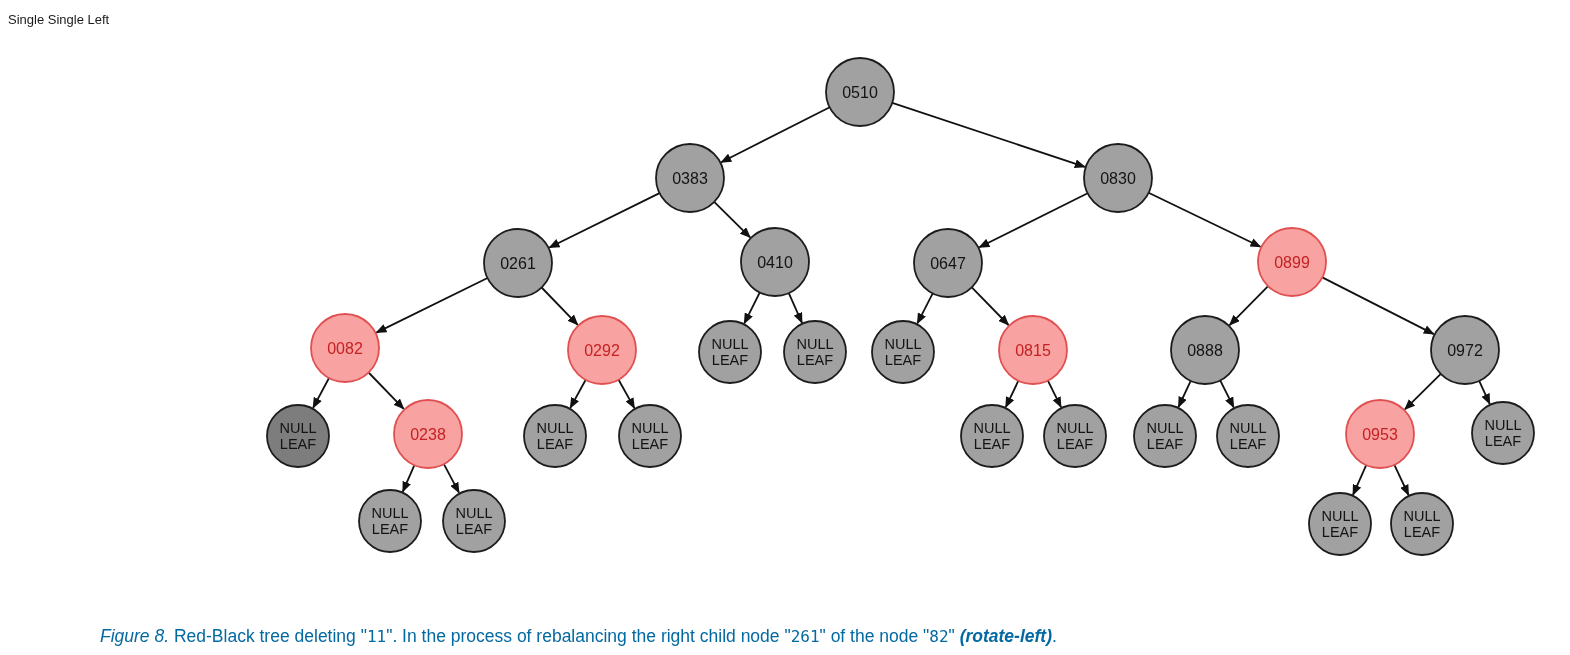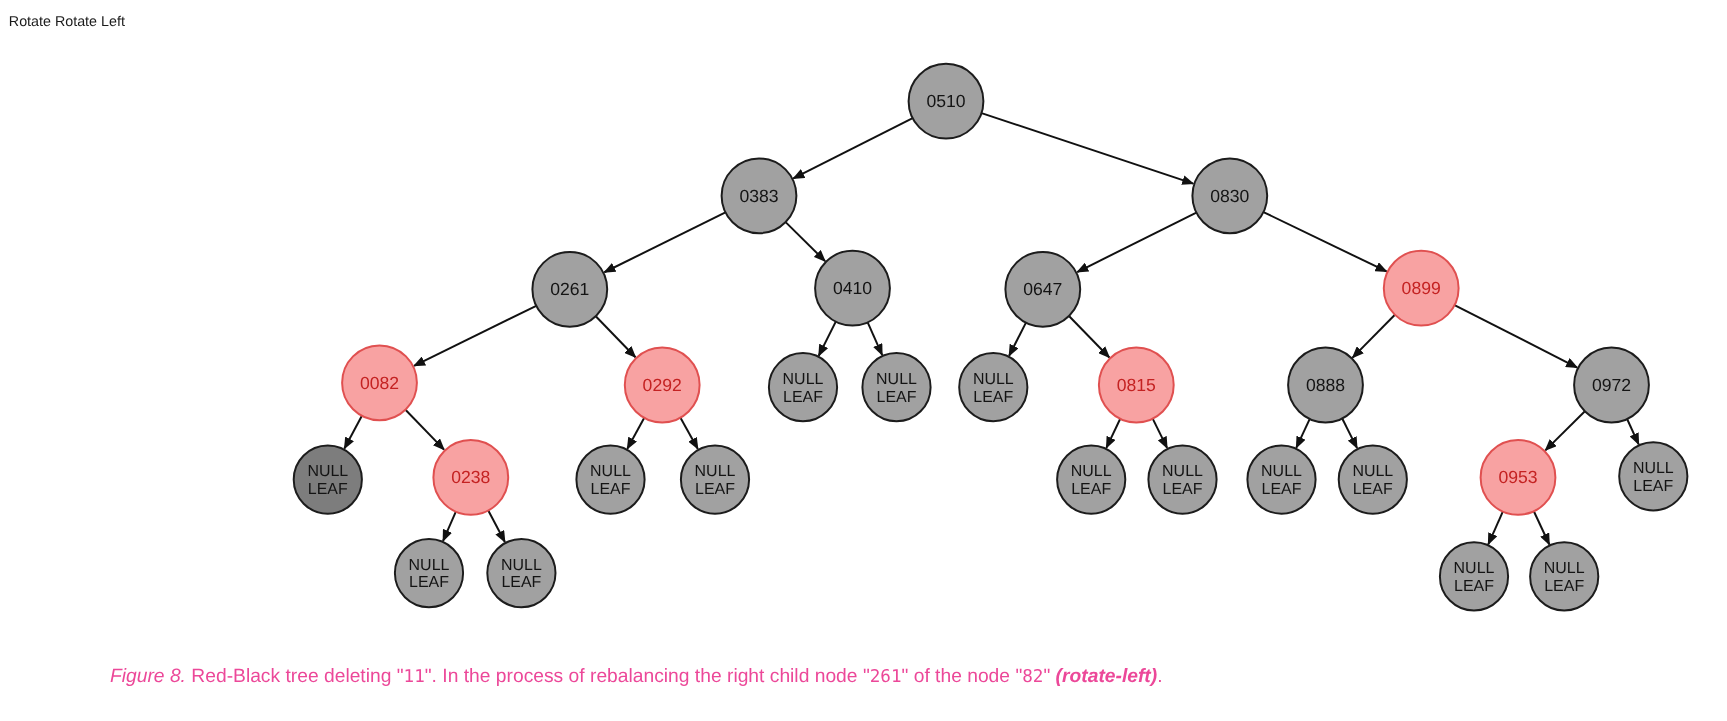--- a/index.html
+++ b/index.html
@@ -59,38 +59,38 @@
   }
   .node.red text {
     fill: var(--red-text, #cc2222);
   }
   .node.null text, .node.null-dark text {
     font-size: 14.5px;
   }
   #figure-caption {
     position: absolute;
     left: 0;
-    top: 604px;
+    top: 626px;
     width: 1288px;
     font-size: 17.5px;
-    color: #ec4899;
+    color: #0369a1;
     padding-left: 100px;
     box-sizing: border-box;
     white-space: nowrap;
   }
   .cap-italic { font-style: italic; }
   .cap-normal { }
   .cap-mono { font-family: "DejaVu Sans Mono", "Liberation Mono", monospace; font-size: 16px; }
   .cap-bold-italic { font-style: italic; font-weight: bold; }
 </style>
 </head>
 <body>
 
 <div id="stage">
-  <div id="diagram-title">Rotate Rotate Left</div>
+  <div id="diagram-title">Single Single Left</div>
 
   <svg id="tree-svg" width="1570" height="585" viewBox="0 0 1570 585">
     <defs>
       <marker id="arrow" markerWidth="11" markerHeight="9" refX="10" refY="4.5" orient="auto" markerUnits="userSpaceOnUse">
         <path d="M0,0 L11,4.5 L0,9 z" fill="#111"></path>
       </marker>
     </defs>
     <g id="edges-layer">
         <line x1="829.7" y1="107.3" x2="721.2" y2="162.2" class="edge" marker-end="url(#arrow)"></line>
         <line x1="892.3" y1="102.8" x2="1084.8" y2="166.9" class="edge" marker-end="url(#arrow)"></line>

